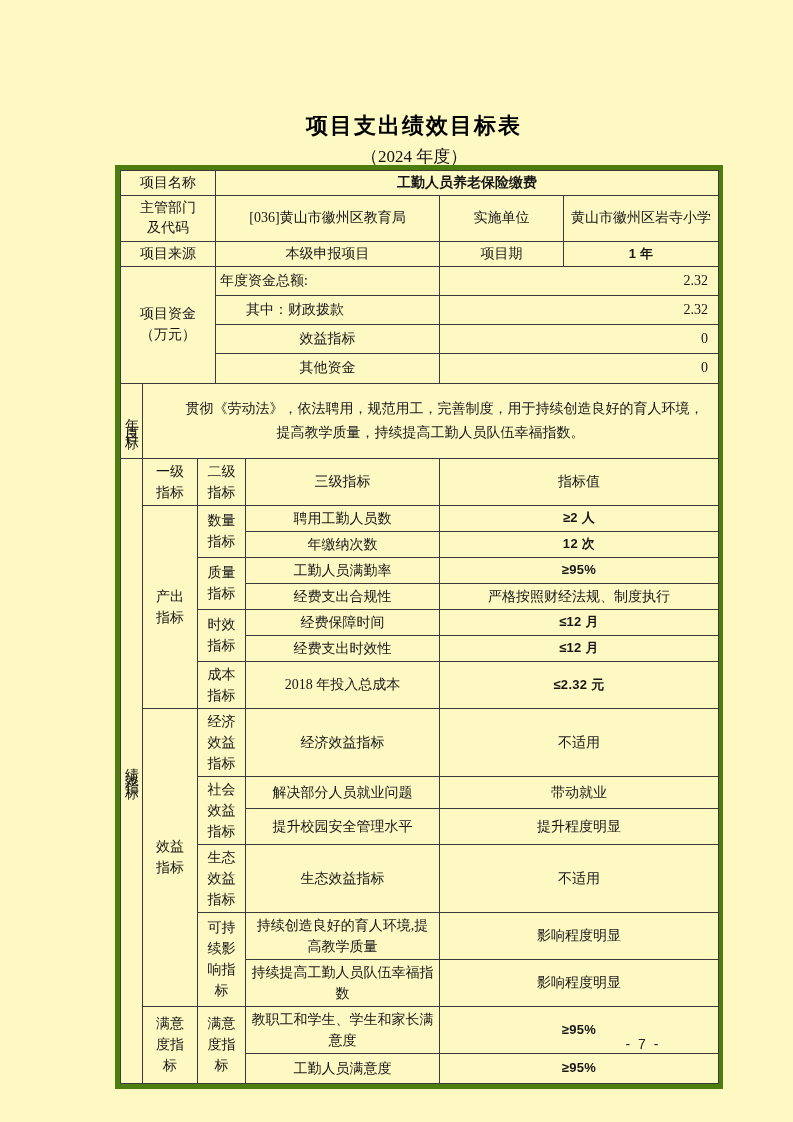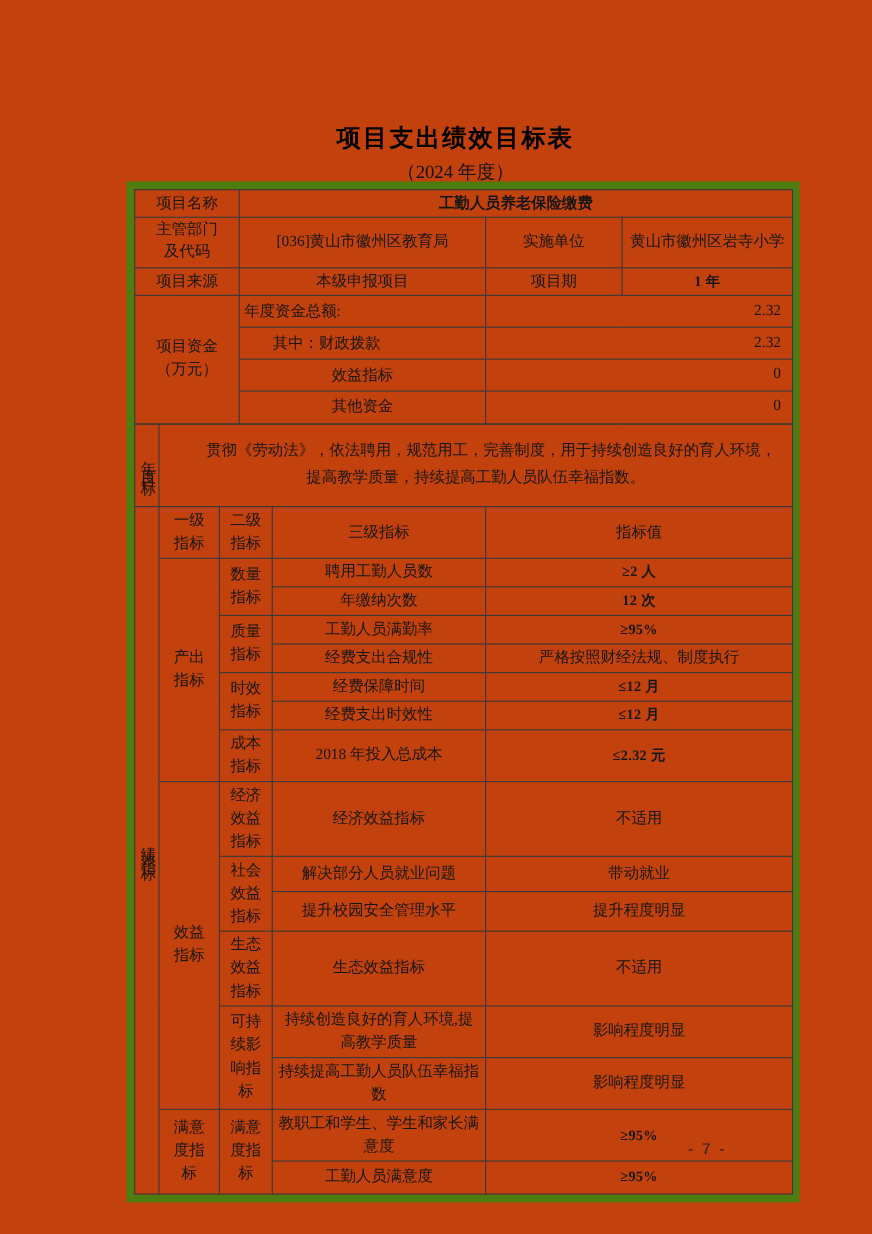--- a/index.html
+++ b/index.html
@@ -1,28 +1,28 @@
 <!DOCTYPE html>
 <html><head>
 <meta charset="utf-8">
 <style>
   html,body{margin:0;padding:0;background:#ffffff;}
   .page{
-    position:relative;width:793px;height:1122px;background:#c2410c;overflow:hidden;
+    position:relative;width:793px;height:1122px;background:#fef9c3;overflow:hidden;
     font-family:"Liberation Serif","DejaVu Serif",serif;color:#1a1a1a;
   }
   .title-block{position:absolute;top:111px;left:115px;width:598px;text-align:center;}
   .doc-title{
     margin:0;font-size:22px;font-weight:bold;letter-spacing:2px;color:#000;
     font-family:"Liberation Sans","DejaVu Sans",sans-serif;
   }
   .doc-subtitle{margin:4px 0 0 0;font-size:17px;color:#111;}
   .table-wrap{
     position:absolute;top:165px;left:115px;width:598px;
-    border:7px solid #4d7c0f;
+    border:5px solid #4d7c0f;
   }
   table{border-collapse:collapse;table-layout:fixed;width:598px;}
   table + table{margin-top:-1px;}
   td{
     border:1px solid #3a3a3a;text-align:center;vertical-align:middle;
     font-size:14px;padding:2px 4px;overflow:hidden;color:#161616;
   }
   .lbl{white-space:pre-line;line-height:1.45;}
   .bold-name{font-weight:600;}
   .left-pad1{text-align:left;}
@@ -33,21 +33,21 @@
   }
   .vcell{padding:0;}
   .vtext{
     display:inline-block;writing-mode:vertical-lr;text-orientation:upright;
     letter-spacing:6px;line-height:1;font-size:14px;
   }
   .wrap2{word-break:break-all;line-height:1.5;padding:2px 9px;}
   .l3{word-break:break-all;line-height:1.5;padding:2px 5px;margin-top:16px;}
   .val{line-height:1.5;word-break:break-all;}
   .num{
-    font-family:Liberation Serif, serif;
+    font-family:Liberation Sans, sans-serif;
     font-weight:600;font-size:13px;letter-spacing:0.3px;
   }
   .page-number{
     position:absolute;top:1036px;left:598px;width:90px;text-align:center;
     font-size:14px;color:#222;letter-spacing:2px;
     font-family:"Liberation Sans","DejaVu Sans",sans-serif;
   }
 </style>
 </head>
 <body>

